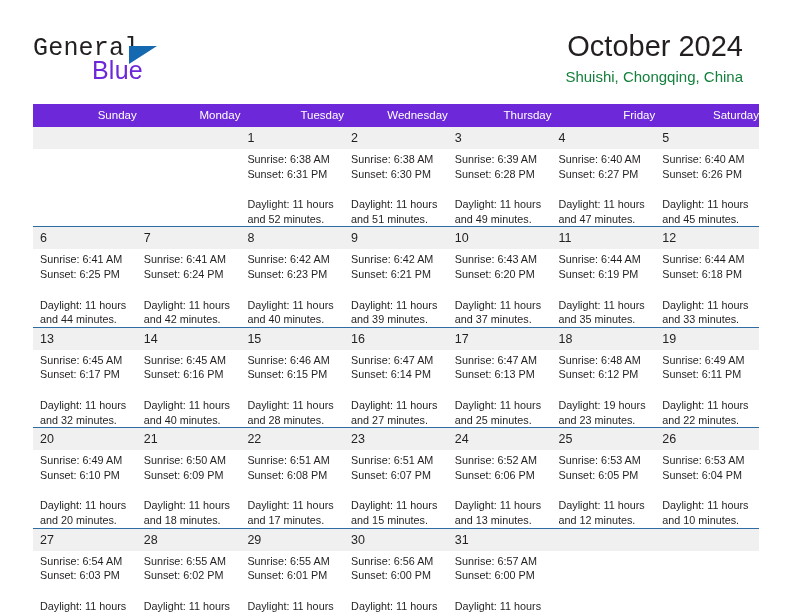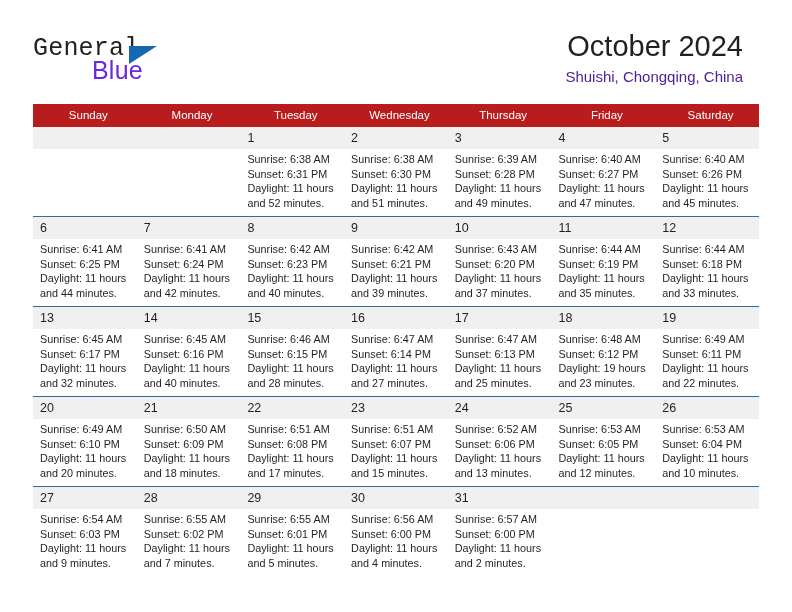--- a/index.html
+++ b/index.html
@@ -70,41 +70,41 @@
     text-align: right;
   }
   .cal-title {
     font-size: 29px;
     color: #231f20;
     line-height: 36px;
     white-space: nowrap;
   }
   .cal-subtitle {
     font-size: 15px;
-    color: #4c1d95;
+    color: #15803d;
     line-height: 22px;
     margin-top: 2px;
     white-space: nowrap;
   }
 
   
   .calendar {
     position: absolute;
     left: 33px;
     top: 104px;
     width: 726px;
     border-collapse: collapse;
     table-layout: fixed;
   }
   .calendar th {
-    background: #b91c1c;
+    background: #6d28d9;
     color: #ffffff;
     font-size: 11.5px;
     font-weight: normal;
-    text-align: center;
+    text-align: right;
     padding: 5px 0 5px 7px;
     height: 11px;
     line-height: 13px;
   }
   .calendar td {
     vertical-align: top;
     padding: 0;
     height: 89px;
     border-top: 1.5px solid #2e6da4;
     background: #ffffff;
@@ -127,20 +127,21 @@
     padding: 3px 6px 0 7px;
     font-size: 10.8px;
     line-height: 14.6px;
     color: #231f20;
   }
   .info div {
     white-space: nowrap;
   }
   .info .daylight {
     white-space: normal;
+    margin-top: 16px;
   }
 </style>
 </head>
 <body>
 
 <div class="page">
 
   <div class="header">
     <div class="brand">
       <span class="brand-general">General</span>

